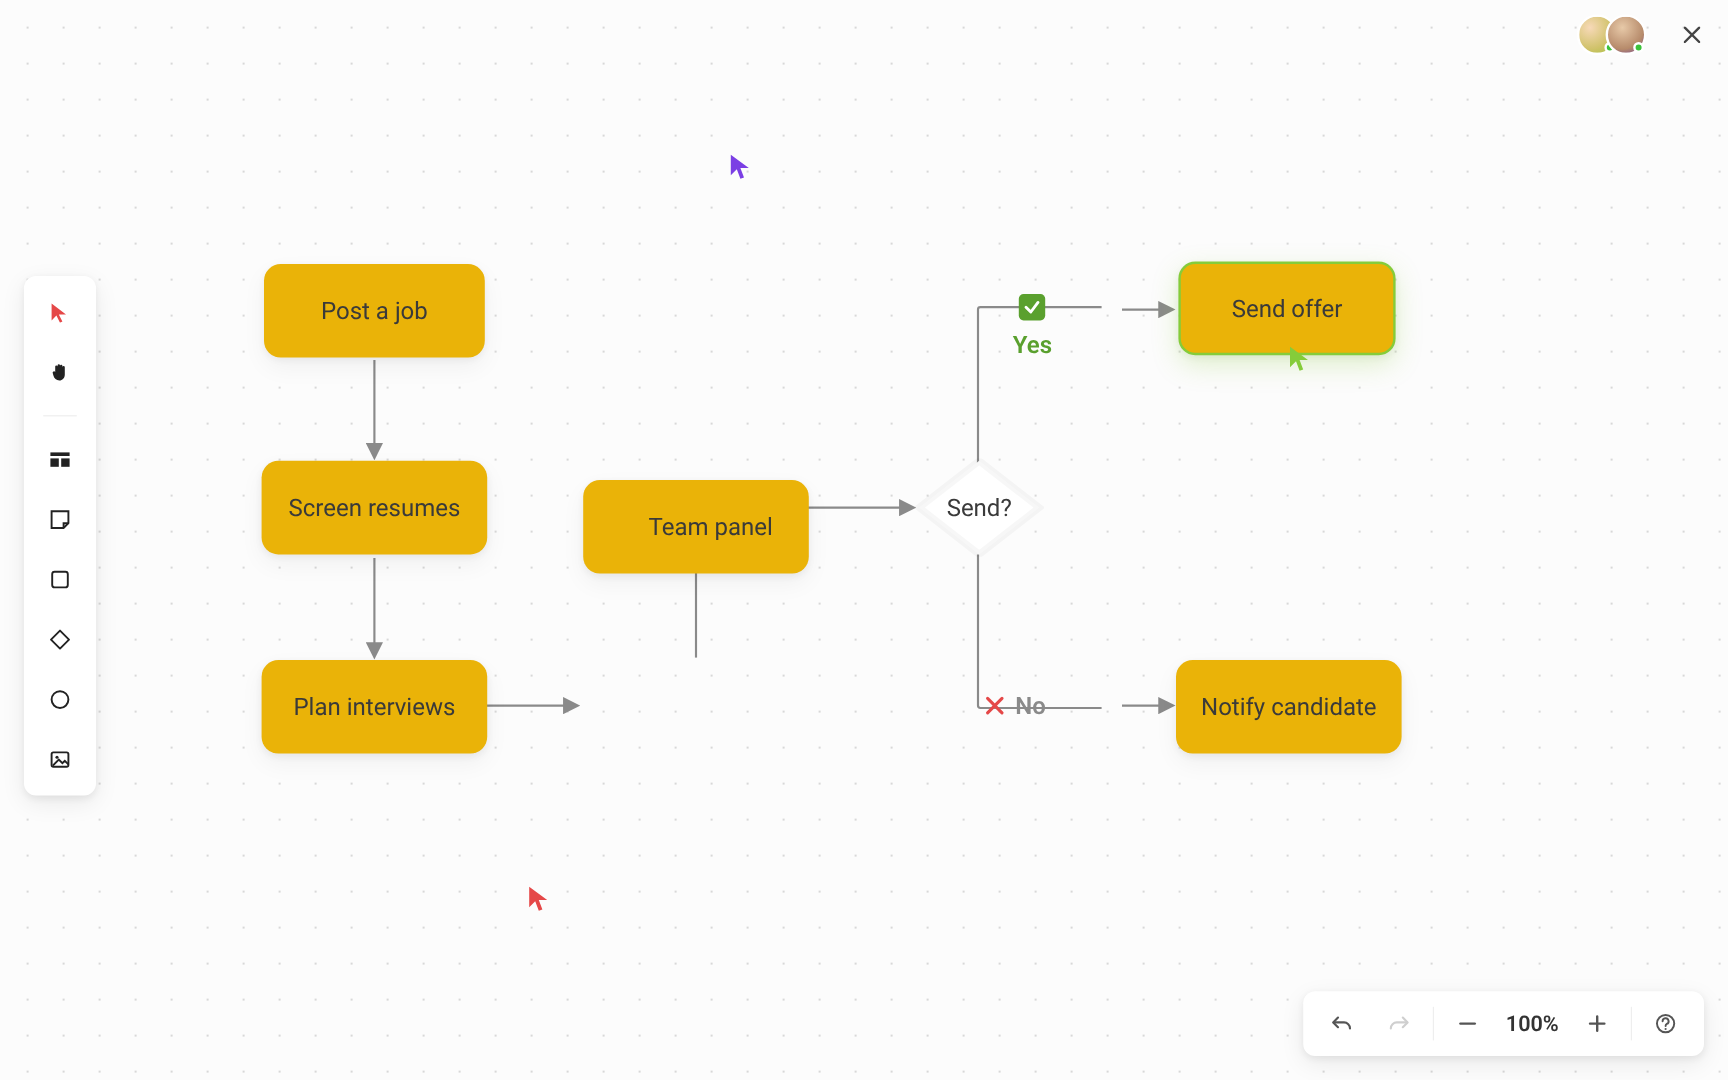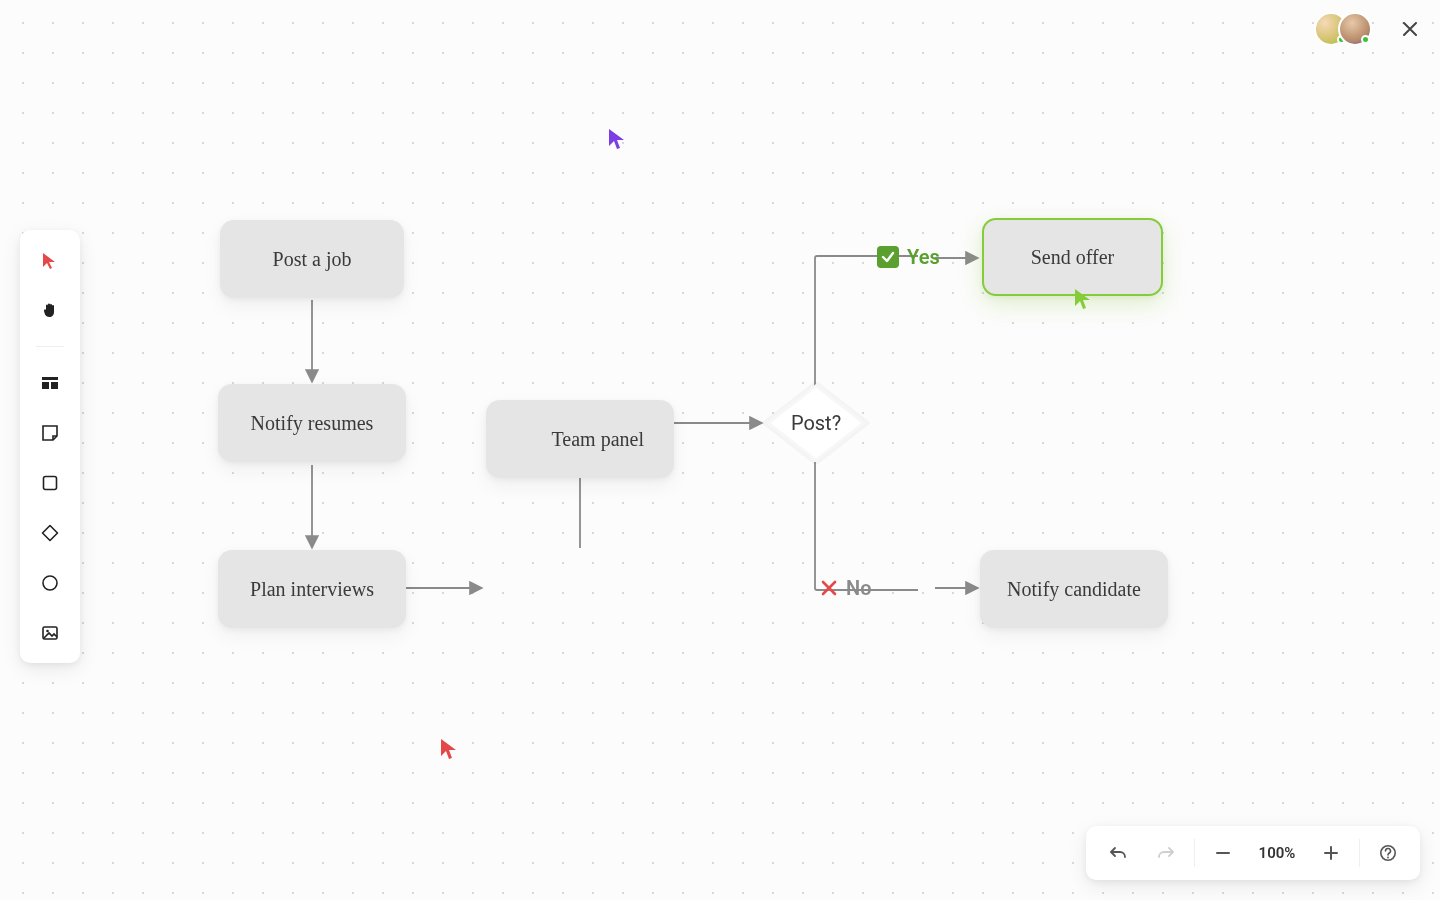--- a/index.html
+++ b/index.html
@@ -107,32 +107,31 @@
   }
   .canvas svg.arrows {
     position: absolute;
     inset: 0;
     width: 100%;
     height: 100%;
     overflow: visible;
   }
   .node {
     position: absolute;
-    background: #e5e5e5;
+    background: #eab308;
     border-radius: 14px;
     box-shadow: 0 8px 20px rgba(0,0,0,0.05), 0 2px 6px rgba(0,0,0,0.05);
     display: flex;
     align-items: center;
     justify-content: center;
     font-size: 20px;
     color: #3a3a3a;
     padding: 0 30px;
     white-space: nowrap;
     height: 78px;
-    font-family: Liberation Serif, serif;
   }
   .node.hl {
     border: 2.5px solid #85cc3a;
     box-shadow: 0 8px 22px rgba(140,204,60,0.25), 0 2px 6px rgba(0,0,0,0.05);
   }
 
   
   .decision-wrap {
     position: absolute;
   }
@@ -201,21 +200,21 @@
   .zoombar .zbtn.disabled { color: #cfcfcf; cursor: default; }
   .zoombar .zsep {
     width: 1px;
     height: 28px;
     background: #eee;
     margin: 0 4px;
   }
   .zoombar .zoom-level {
     min-width: 60px;
     text-align: center;
-    font-size: 15px;
+    font-size: 18px;
     font-weight: 600;
     color: #333;
     padding: 0 8px;
   }
   .zoombar svg { width: 18px; height: 18px; }
 </style>
 </head>
 <body>
 
 <div class="grid-bg"></div>
@@ -311,41 +310,41 @@
     <path d="M815 462 L815 588 Q815 590 817 590 L918 590" stroke="#8a8a8a" stroke-width="1.8" fill="none"></path>
 
     <path d="M935 588 L976 588" stroke="#8a8a8a" stroke-width="1.8" fill="none" marker-end="url(#arrowhead)"></path>
   </svg>
 
   <div class="node" style="left:220px; top:220px; width:184px;">
     <span>Post a job</span>
   </div>
 
   <div class="node" style="left:218px; top:384px; width:188px;">
-    <span>Notify resumes</span>
+    <span>Screen resumes</span>
   </div>
 
   <div class="node" style="left:218px; top:550px; width:188px;">
     <span>Plan interviews</span>
   </div>
 
 
   <div class="node" style="left:486px; top:400px; width:188px;justify-content:flex-end;">
     <span>Team panel</span>
   </div>
 
   <div class="decision-wrap" style="left:762px; top:382px; width:108px; height:82px;">
     <svg viewBox="0 0 108 82" width="108" height="82">
       <path d="M54 2 L104 41 L54 80 L4 41 Z" fill="#ffffff" stroke="none"></path>
       <path d="M54 2 L104 41 L54 80 L4 41 Z" fill="none" stroke="rgba(0,0,0,0.03)" stroke-width="6"></path>
     </svg>
-    <div class="decision-label">Post?</div>
-  </div>
-
-  <div class="branch-label yes" style="left:877px; top:245px;">
+    <div class="decision-label">Send?</div>
+  </div>
+
+  <div class="branch-label yes" style="left:844px; top:245px;flex-direction:column;">
     <span class="yes-icon">
       <svg viewBox="0 0 14 14">
           <path d="M2 7 L6 11 L12 3" stroke="#fff" stroke-width="2.4" fill="none" stroke-linecap="round" stroke-linejoin="round"></path>
         </svg>
     </span>
     <span>Yes</span>
   </div>
 
   <div class="branch-label no" style="left:820px; top:576px;">
     <span class="no-icon">

